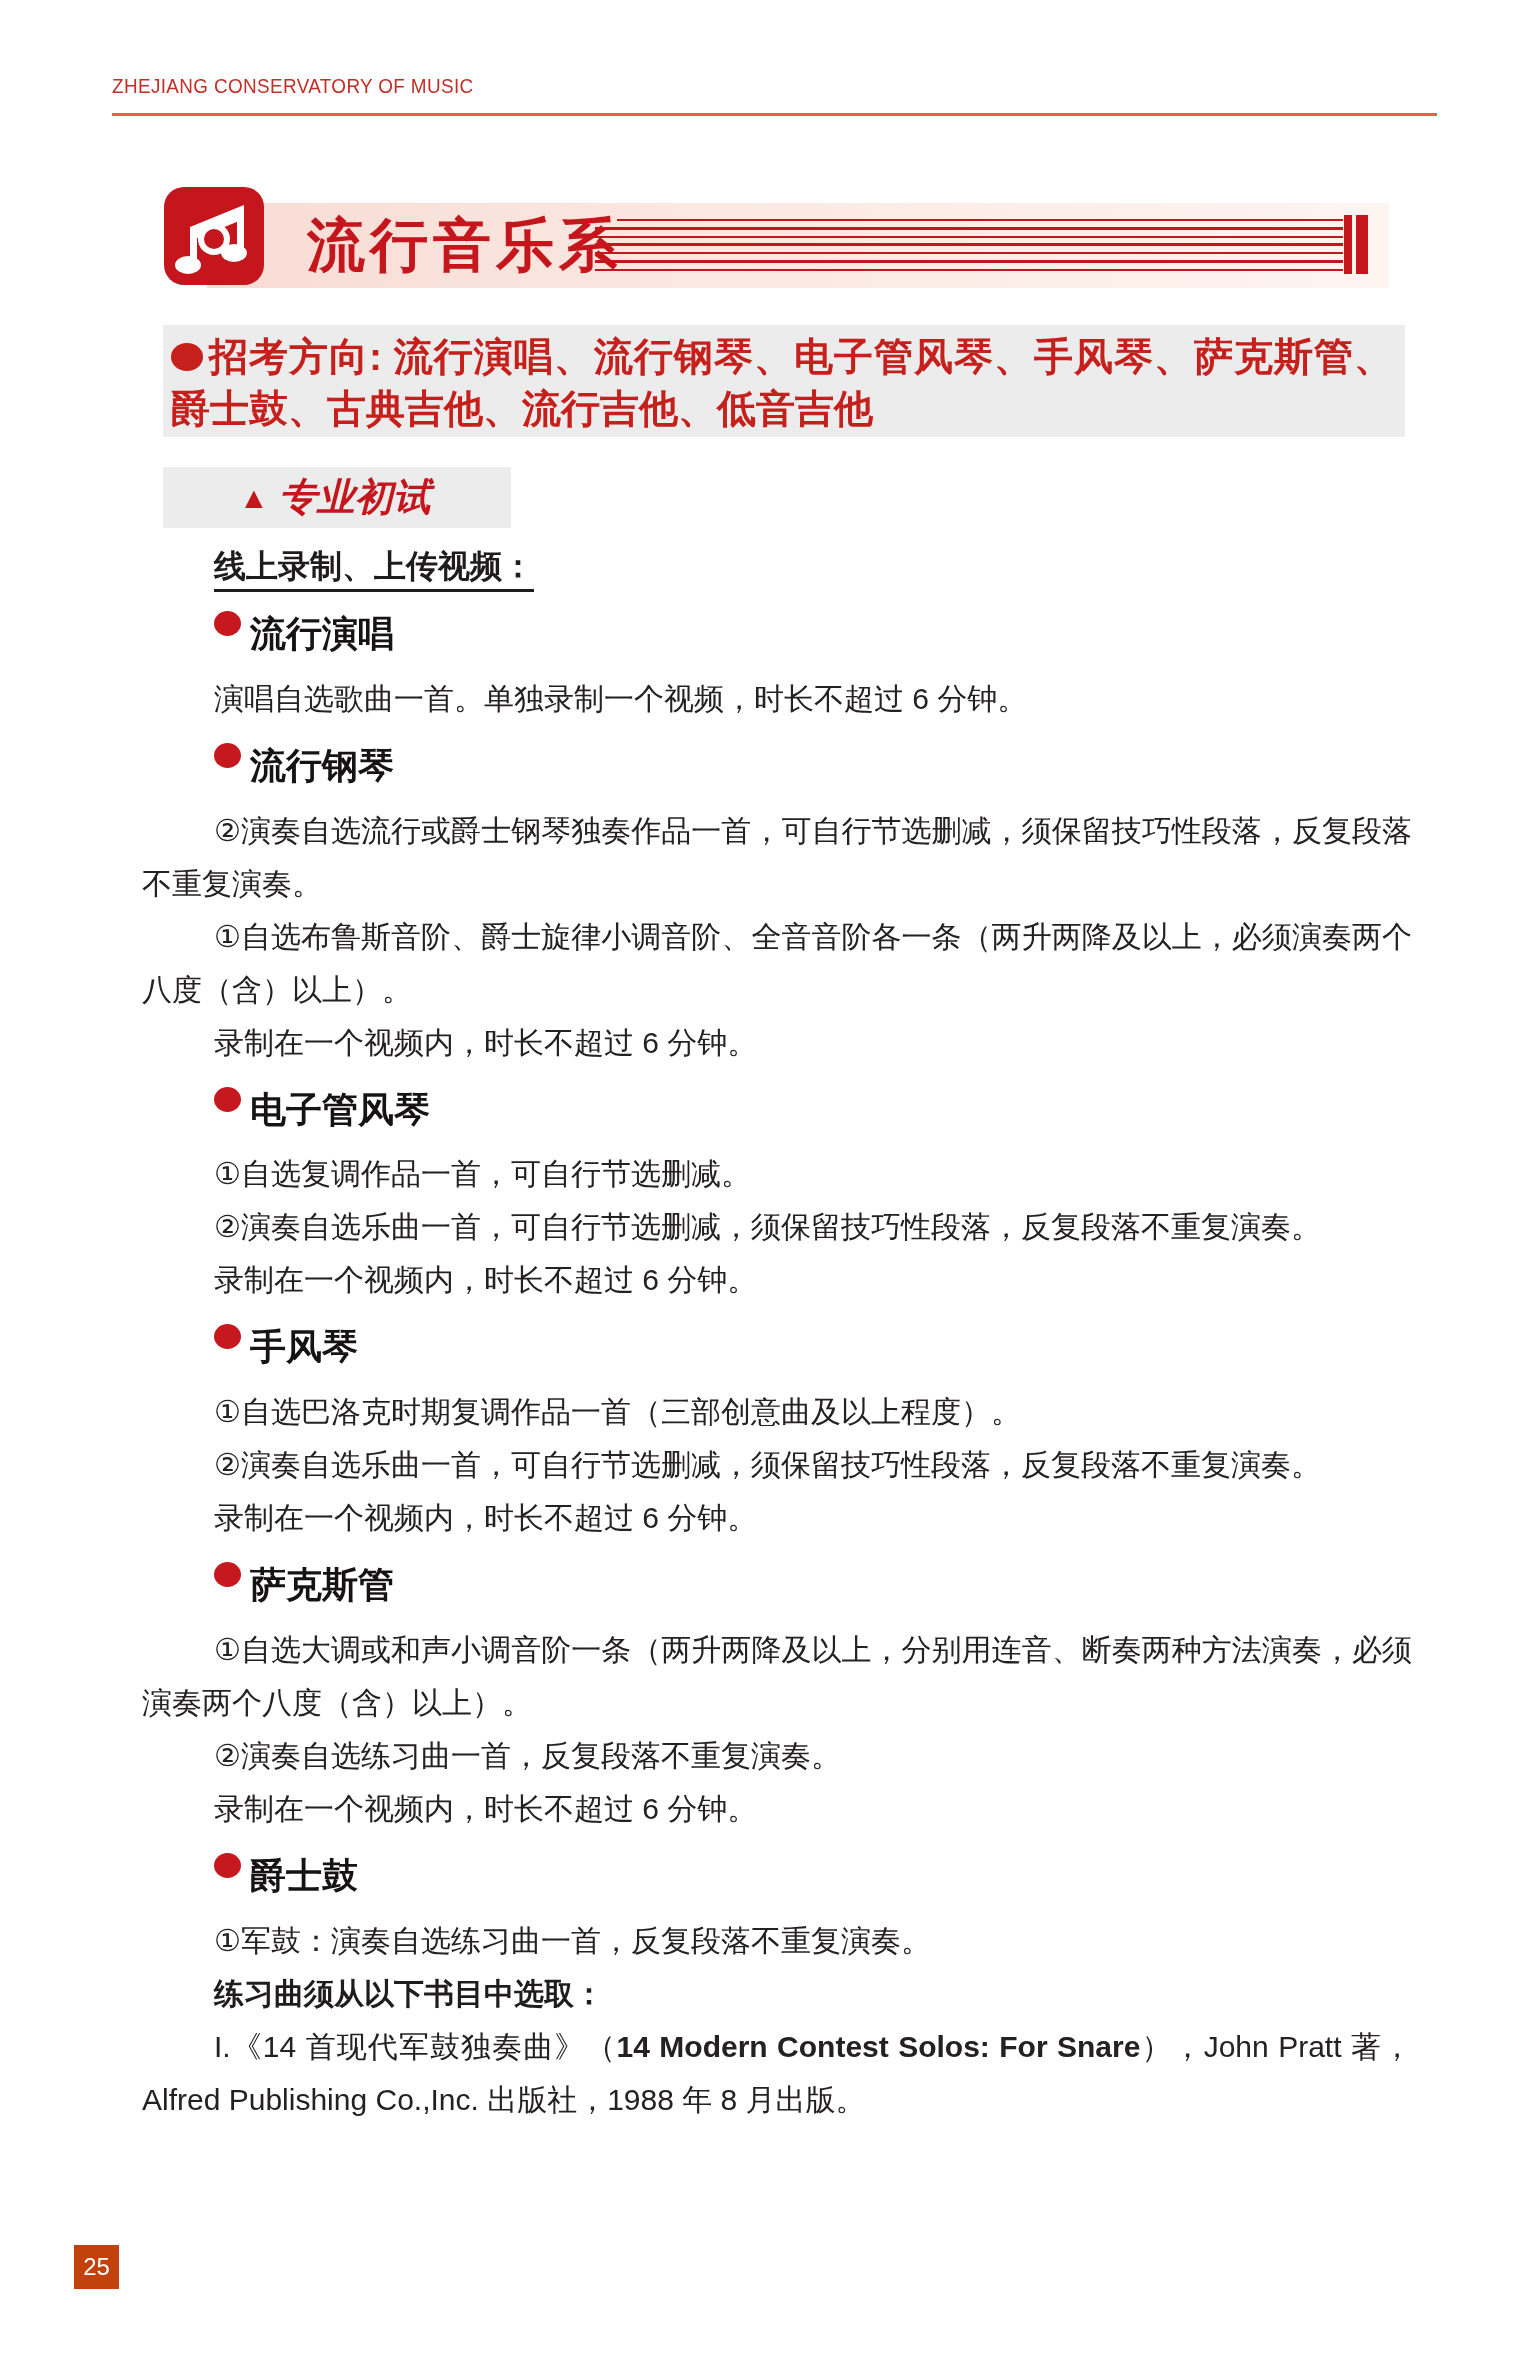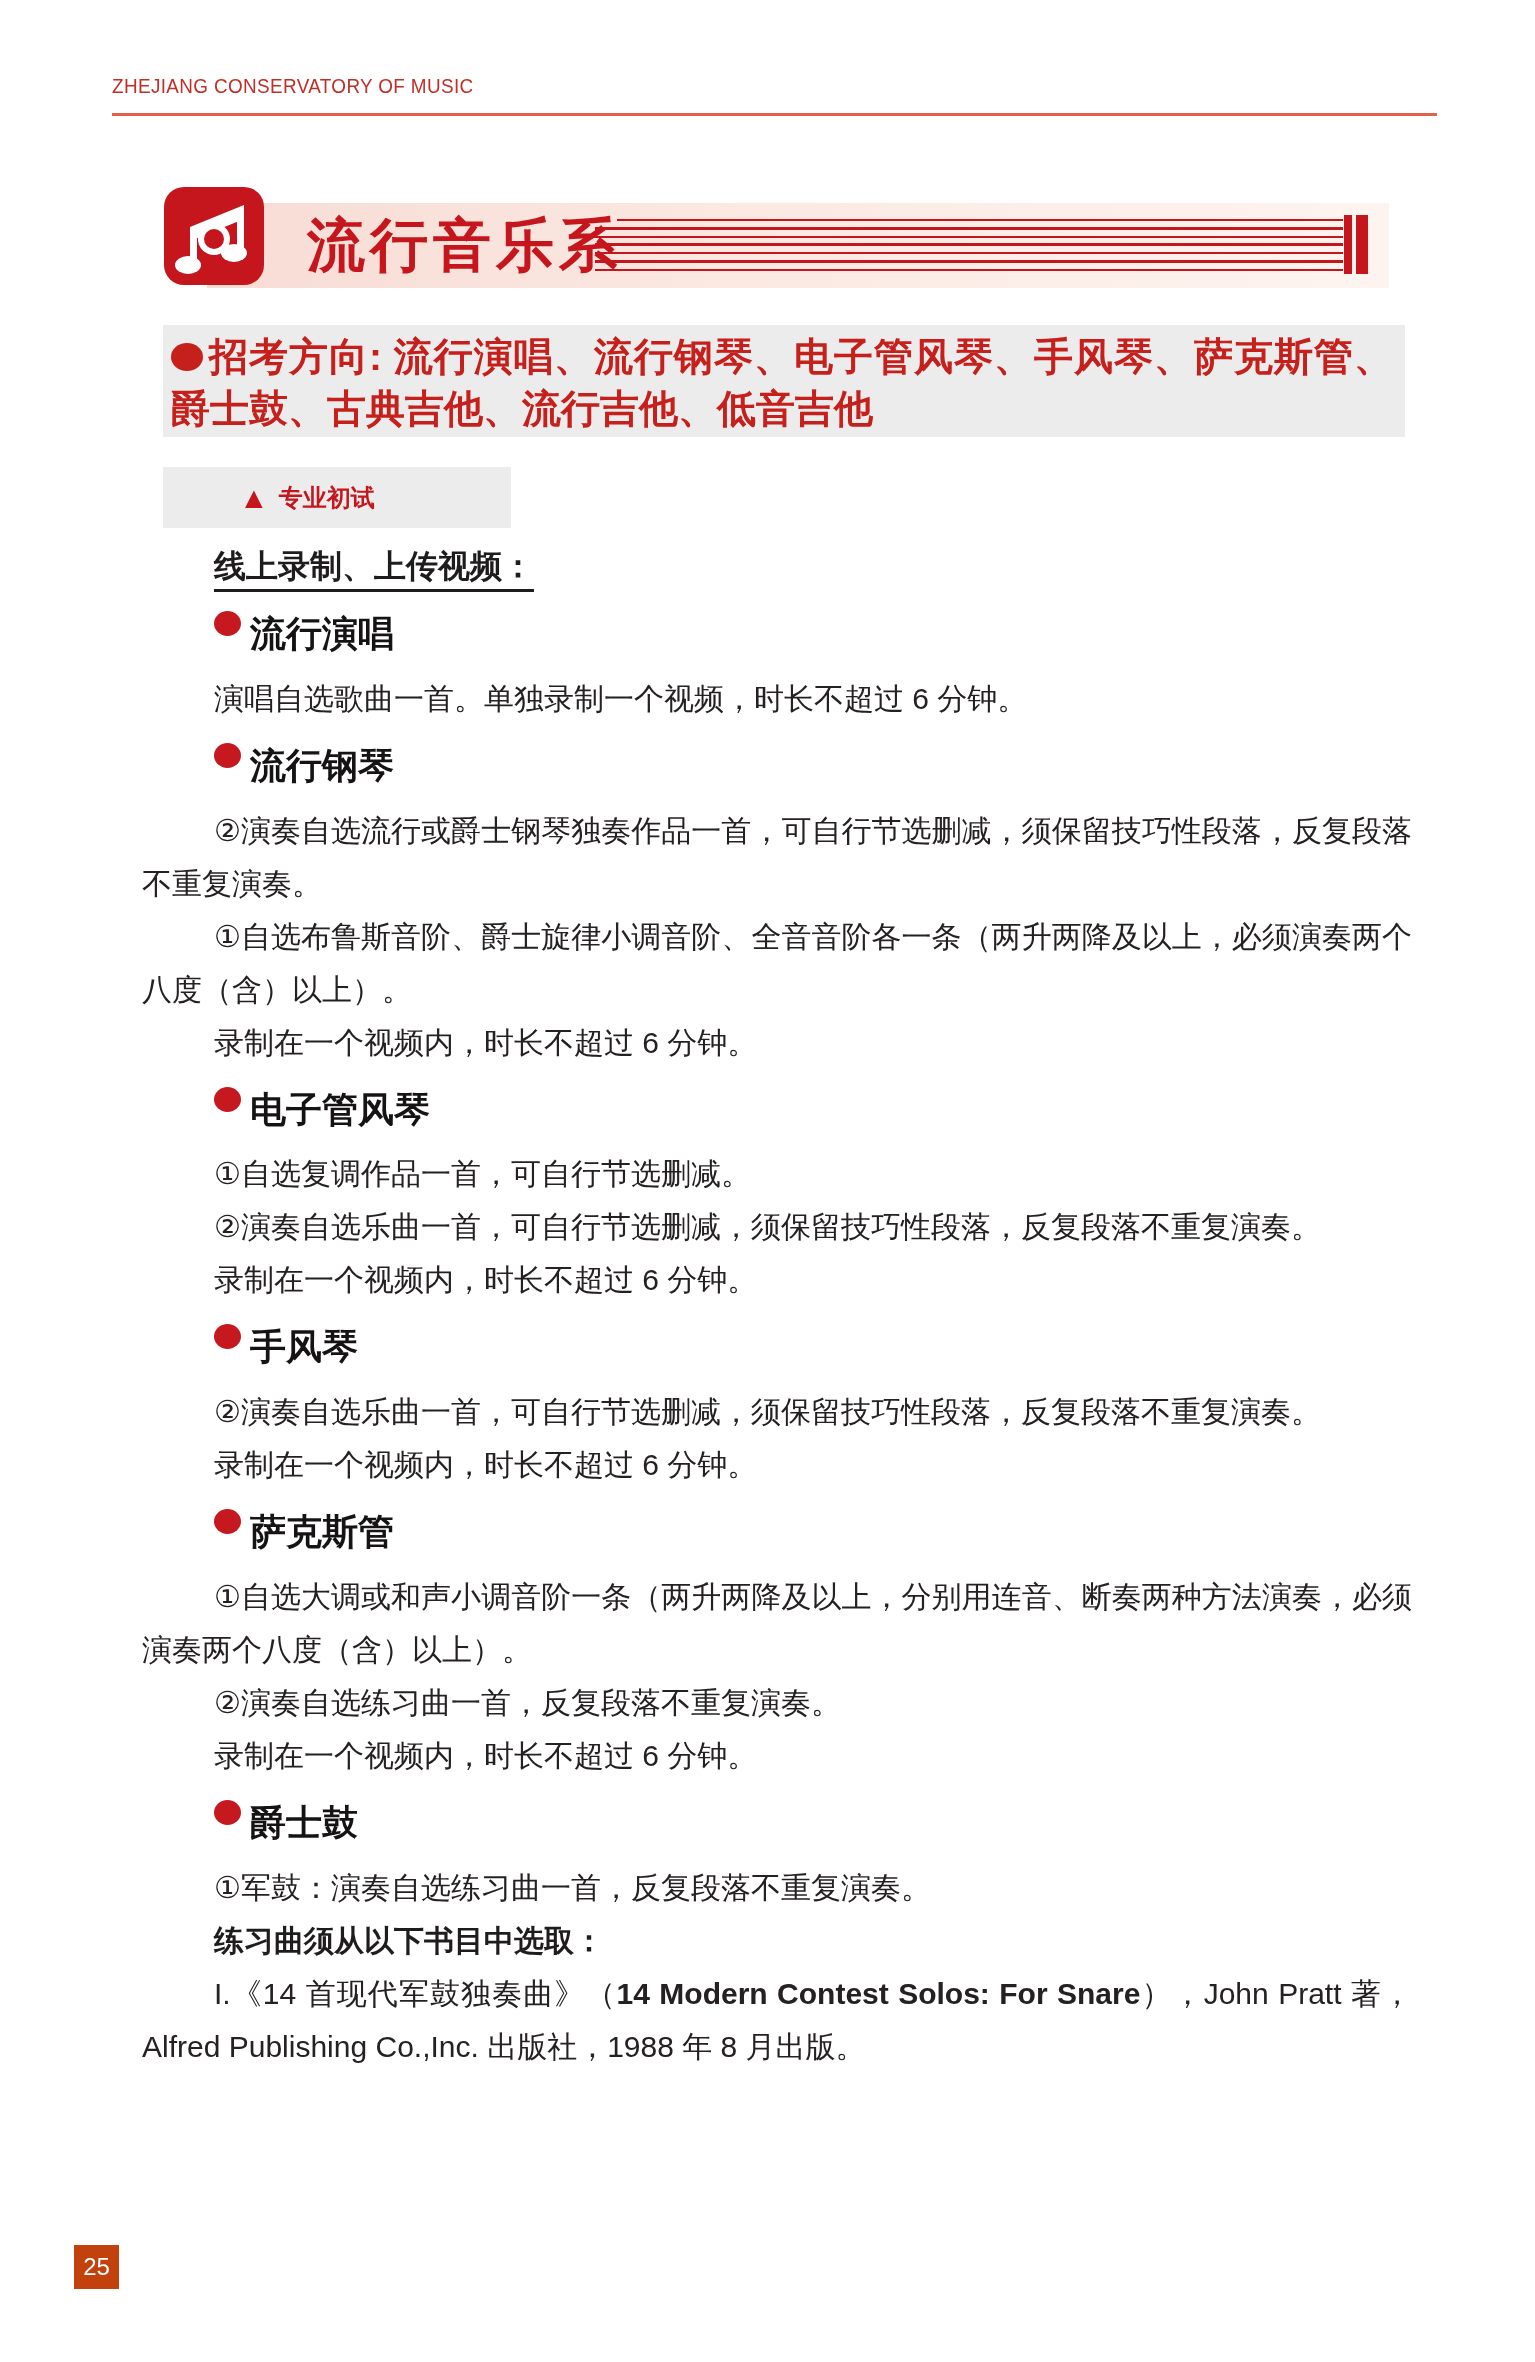--- a/index.html
+++ b/index.html
@@ -33,21 +33,21 @@
                   background:#ececec;box-sizing:border-box;padding:6px 12px 24px 8px;}
   .admissions-box p{margin:0;font-size:39px;font-weight:bold;line-height:52px;
                     color:#c6201c;text-align:justify;}
   .adm-bullet{display:inline-block;width:32px;height:28px;border-radius:50%;
               background:#c6201c;margin-right:5px;vertical-align:-1px;}
 
   
   .exam-box{position:absolute;left:156px;top:467px;width:348px;height:61px;background:#ececec;
             display:flex;align-items:center;box-sizing:border-box;padding-left:76px;}
   .tri{color:#c5161d;font-size:30px;margin-right:10px;line-height:1;}
-  .exam-title{color:#c5161d;font-size:24px;font-weight:bold;white-space:nowrap;}
+  .exam-title{color:#c5161d;font-size:38px;font-weight:bold;white-space:nowrap;font-style:italic;}
 
   
   .content{position:absolute;left:135px;top:540px;width:1270px;}
   .instruction{margin:0 0 0 72px;font-size:32px;font-weight:bold;line-height:53px;color:#1f1c1d;}
   .instruction .u{border-bottom:3px solid #1f1c1d;padding-bottom:5px;}
 
   .sec-heading{margin:12px 0 10px 72px;line-height:56px;white-space:nowrap;}
   .dot{display:inline-block;width:27px;height:25px;border-radius:50%;background:#c6191f;
        margin-right:9px;vertical-align:2px;}
   .sec-title{font-size:36px;font-weight:bold;color:#161314;vertical-align:middle;}
@@ -111,20 +111,21 @@
         <p class="body-line">演唱自选歌曲一首。单独录制一个视频，时长不超过 6 分钟。</p>
         <div class="sec-heading"><span class="dot"></span><span class="sec-title">流行钢琴</span></div>
         <p class="body-line">②演奏自选流行或爵士钢琴独奏作品一首，可自行节选删减，须保留技巧性段落，反复段落不重复演奏。</p>
         <p class="body-line">①自选布鲁斯音阶、爵士旋律小调音阶、全音音阶各一条（两升两降及以上，必须演奏两个八度（含）以上）。</p>
         <p class="body-line">录制在一个视频内，时长不超过 6 分钟。</p>
         <div class="sec-heading"><span class="dot"></span><span class="sec-title">电子管风琴</span></div>
         <p class="body-line">①自选复调作品一首，可自行节选删减。</p>
         <p class="body-line">②演奏自选乐曲一首，可自行节选删减，须保留技巧性段落，反复段落不重复演奏。</p>
         <p class="body-line">录制在一个视频内，时长不超过 6 分钟。</p>
         <div class="sec-heading"><span class="dot"></span><span class="sec-title">手风琴</span></div>
+        <p class="body-line">①自选巴洛克时期复调作品一首（三部创意曲及以上程度）。</p>
         <p class="body-line">②演奏自选乐曲一首，可自行节选删减，须保留技巧性段落，反复段落不重复演奏。</p>
         <p class="body-line">录制在一个视频内，时长不超过 6 分钟。</p>
         <div class="sec-heading"><span class="dot"></span><span class="sec-title">萨克斯管</span></div>
         <p class="body-line">①自选大调或和声小调音阶一条（两升两降及以上，分别用连音、断奏两种方法演奏，必须演奏两个八度（含）以上）。</p>
         <p class="body-line">②演奏自选练习曲一首，反复段落不重复演奏。</p>
         <p class="body-line">录制在一个视频内，时长不超过 6 分钟。</p>
         <div class="sec-heading"><span class="dot"></span><span class="sec-title">爵士鼓</span></div>
         <p class="body-line">①军鼓：演奏自选练习曲一首，反复段落不重复演奏。</p>
         <p class="body-line bold">练习曲须从以下书目中选取：</p>
         <p class="body-line"><span>I.《14 首现代军鼓独奏曲》（</span><span class="bi">14 Modern Contest Solos: For Snare</span><span>），John Pratt 著，Alfred Publishing Co.,Inc. 出版社，1988 年 8 月出版。</span></p>

